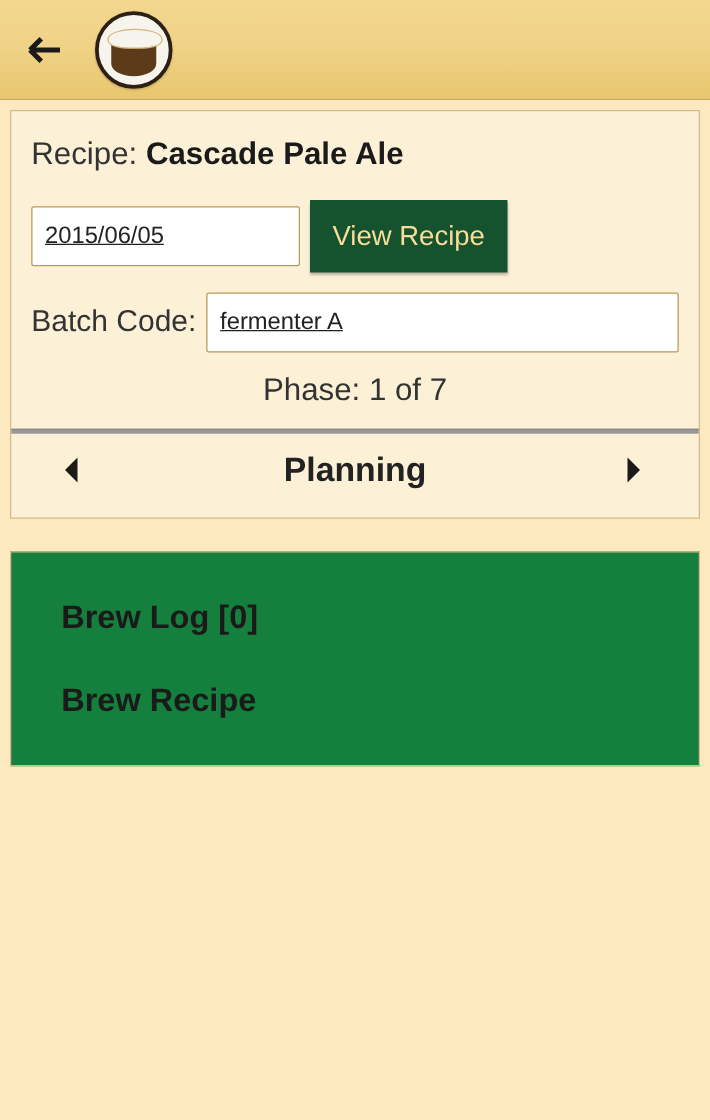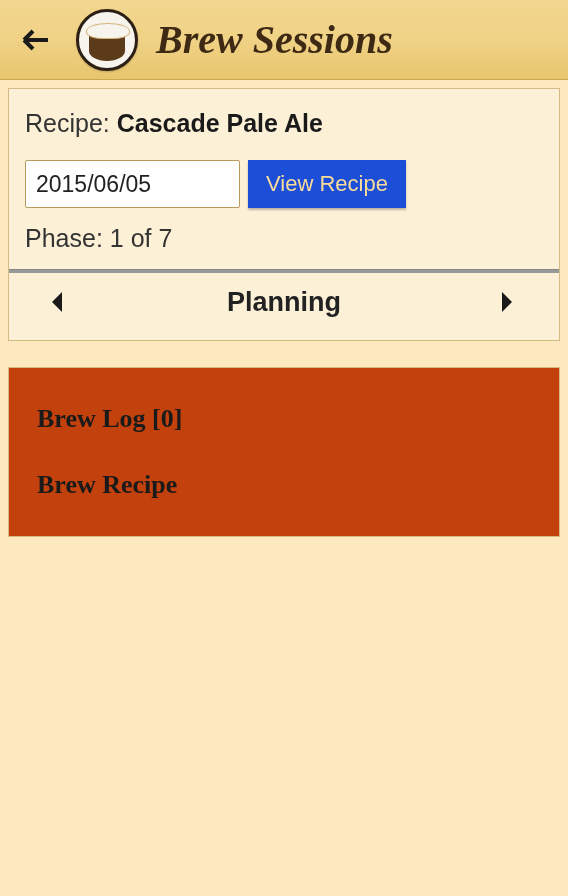--- a/index.html
+++ b/index.html
@@ -92,41 +92,43 @@
     .form-label {
       font-size: 24px;
       color: #333;
       white-space: nowrap;
     }
     .text-input {
       flex: 1;
       height: 48px;
       border: 1px solid #b89a5a;
       background: #fff;
-      font-size: 23px;
+      font-size: 19px;
       padding: 0 10px;
       color: #222;
       border-radius: 2px;
       min-width: 0;
+      text-decoration: underline;
     }
     .date-input {
       width: 215px;
       flex: none;
     }
     .btn {
-      height: 48px;
+      height: 58px;
       padding: 0 18px;
-      background: #1d4ed8;
+      background: #14532d;
       color: #f9db9a;
       border: none;
       font-size: 22px;
       cursor: pointer;
       box-shadow: 0 2px 2px rgba(0,0,0,0.25);
     }
     .phase-label {
+      text-align: center;
       font-size: 25px;
       color: #333;
       margin: 16px 0 16px 0;
     }
     .divider {
       height: 4px;
       background: #999;
       border-top: 1px solid #888;
       margin: 0 -16px;
     }
@@ -141,24 +143,23 @@
       cursor: pointer;
       width: 22px;
       height: 26px;
     }
     .phase-name {
       font-size: 27px;
       font-weight: bold;
       color: #222;
     }
     .list-card {
-      background: #c2410c;
+      background: #15803d;
       border: 1px solid #d6ba85;
-      padding: 18px 4px;
-      font-family: Liberation Serif, serif;
+      padding: 18px 16px;
     }
     .list-item {
       font-size: 26px;
       font-weight: bold;
       color: #1a1a1a;
       padding: 18px 24px;
       cursor: pointer;
     }
   </style>
 </head>
@@ -166,35 +167,38 @@
 
 <div class="header">
   <div class="back-icon">
     <svg width="36" height="36" viewBox="0 0 36 36">
       <path d="M 30 18 L 6 18 M 6 18 L 15 9 M 6 18 L 15 27" stroke="#1a1a1a" stroke-width="4" fill="none" stroke-linecap="butt"></path>
     </svg>
   </div>
   <div class="logo">
     <div class="logo-inner"></div>
   </div>
-  <div class="title">Brew Sessions</div>
 </div>
 
 <div class="content">
   <div class="card">
     <div class="recipe-row">
       <span>Recipe:</span>
       <span class="recipe-name">Cascade Pale Ale</span>
     </div>
 
     <div class="form-row">
       <input class="text-input date-input" value="2015/06/05" style="">
       <button class="btn">View Recipe</button>
     </div>
 
+    <div class="form-row">
+      <span class="form-label">Batch Code:</span>
+      <input class="text-input" value="fermenter A" style="">
+    </div>
 
     <div class="phase-label">Phase: 1 of 7</div>
 
     <div class="divider"></div>
 
     <div class="phase-nav">
       <div class="phase-arrow">
         <svg width="18" height="24" viewBox="0 0 18 24">
           <path d="M 13 2 L 3 12 L 13 22 Z" fill="#1a1a1a"></path>
         </svg>

